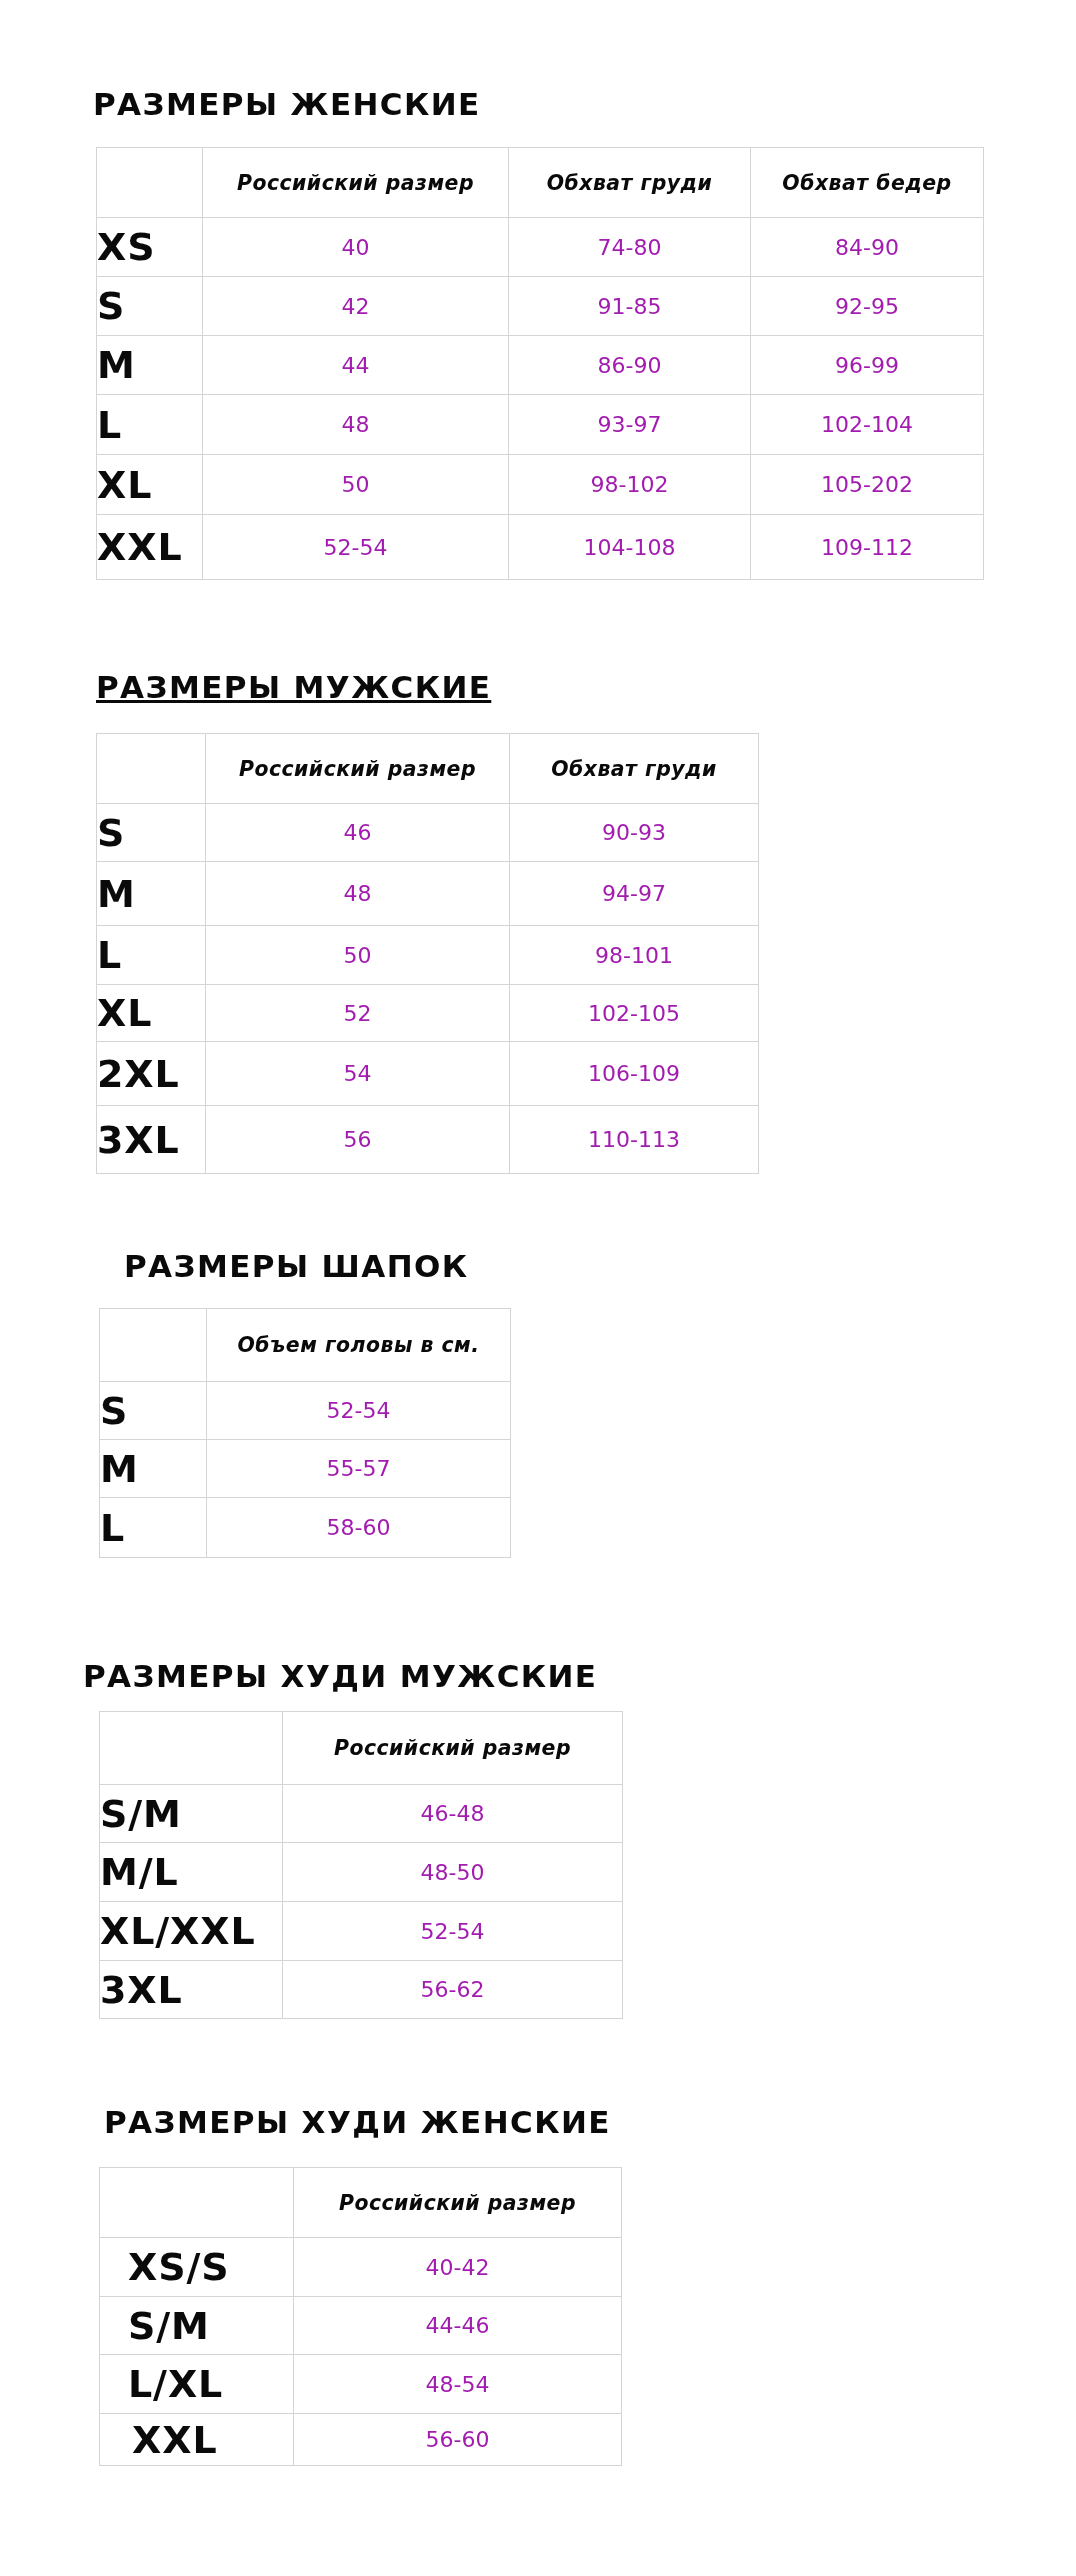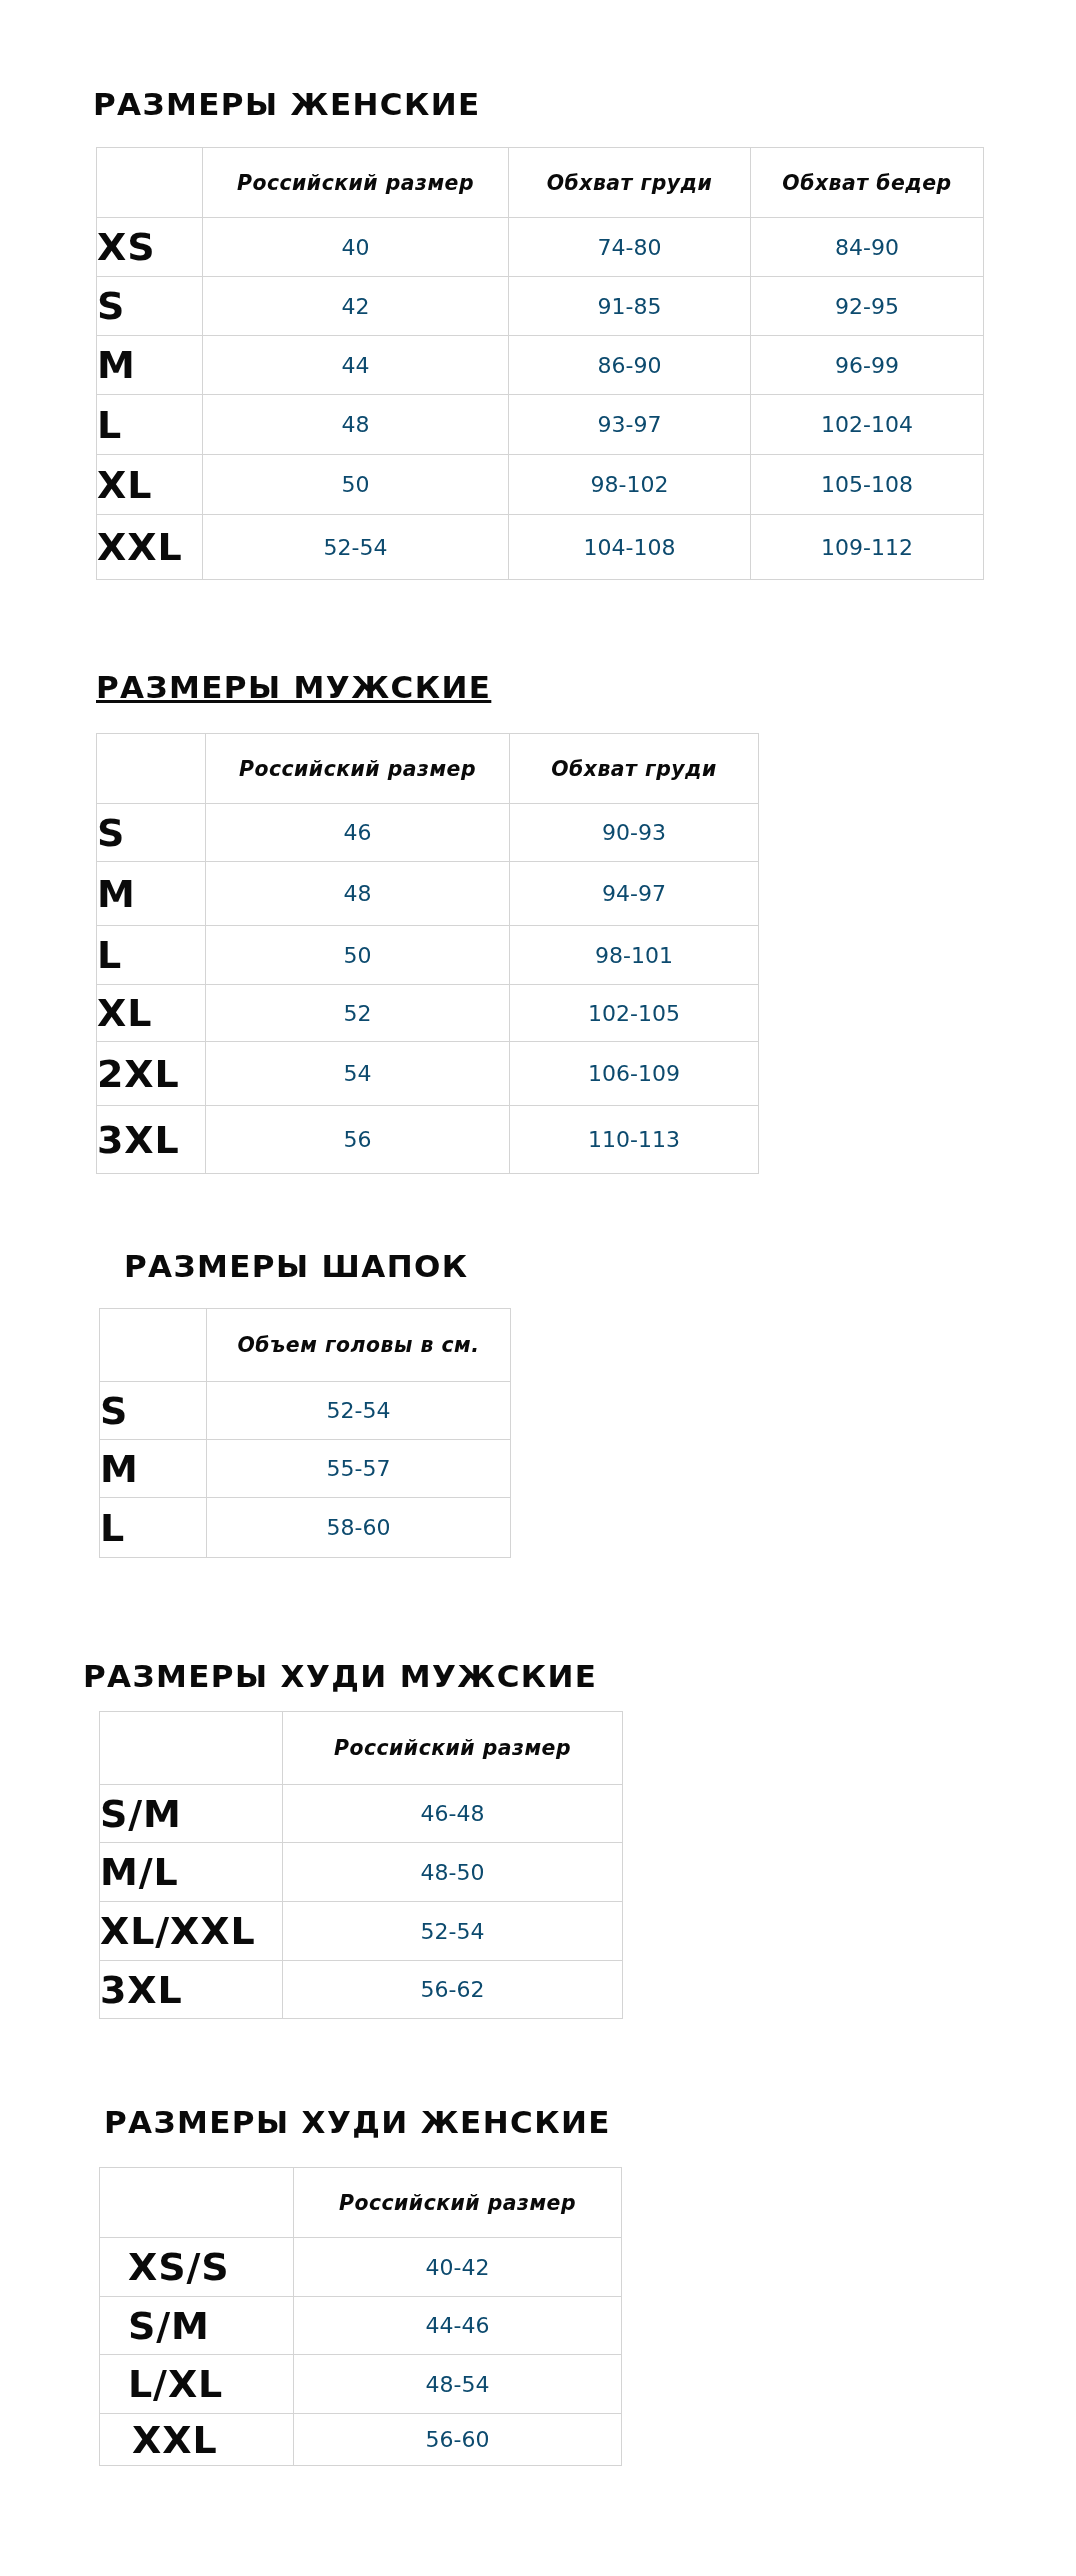--- a/index.html
+++ b/index.html
@@ -5,21 +5,21 @@
   html, body { margin: 0; padding: 0; background: #ffffff; }
   body { width: 1077px; height: 2576px; position: relative; overflow: hidden;
          font-family: "DejaVu Sans", "Liberation Sans", sans-serif; color: #0a0a0a; }
   .section-title { position: absolute; margin: 0; font-weight: bold; font-size: 31px;
          letter-spacing: 1.4px; line-height: 37px; white-space: nowrap; }
   table.size-table { position: absolute; border-collapse: collapse; table-layout: fixed;
          border: 1.9px solid #d4d4d4; }
   table.size-table td, table.size-table th { border: 1.9px solid #d4d4d4; padding: 0; }
   th.col-head { font-weight: bold; font-size: 20.4px; vertical-align: middle; letter-spacing: 0.5px; font-style: italic; }
   td.size-label { font-weight: bold; font-size: 38px; text-align: left; padding-left: 20.4px; vertical-align: middle; letter-spacing: 0.9px; }
-  td.value { font-size: 22px; font-weight: normal; text-align: center; vertical-align: middle; color: #0c4a6e; }
+  td.value { font-size: 22px; font-weight: normal; text-align: center; vertical-align: middle; color: #a21caf; }
 </style>
 </head>
 <body>
 
 <h2 class="section-title" style="left:93px; top:86px;">РАЗМЕРЫ ЖЕНСКИЕ</h2>
 <table class="size-table" style="left:96px; top:147px; width:887px;">
   <colgroup>
       <col style="width:106px">
       <col style="width:306px">
       <col style="width:242px">
@@ -53,21 +53,21 @@
   <tr style="height:60px">
     <td class="size-label">L</td>
     <td class="value">48</td>
     <td class="value">93-97</td>
     <td class="value">102-104</td>
   </tr>
   <tr style="height:60px">
     <td class="size-label">XL</td>
     <td class="value">50</td>
     <td class="value">98-102</td>
-    <td class="value">105-108</td>
+    <td class="value">105-202</td>
   </tr>
   <tr style="height:65px">
     <td class="size-label">XXL</td>
     <td class="value">52-54</td>
     <td class="value">104-108</td>
     <td class="value">109-112</td>
   </tr>
 </tbody>
   </table>
 

